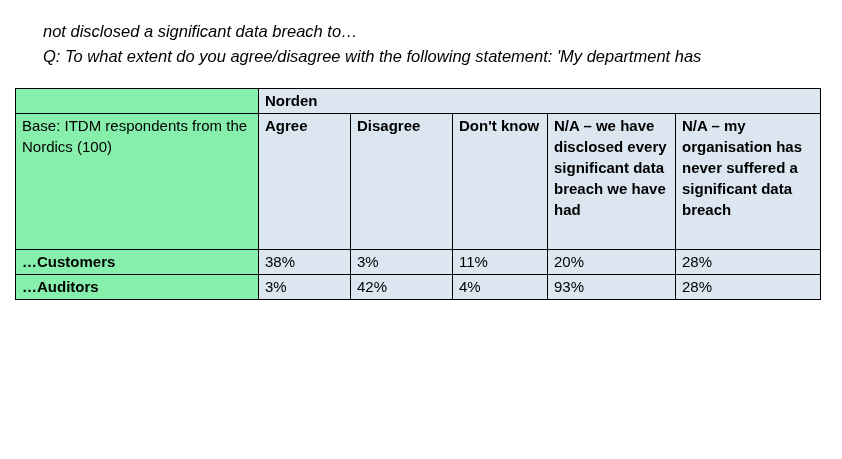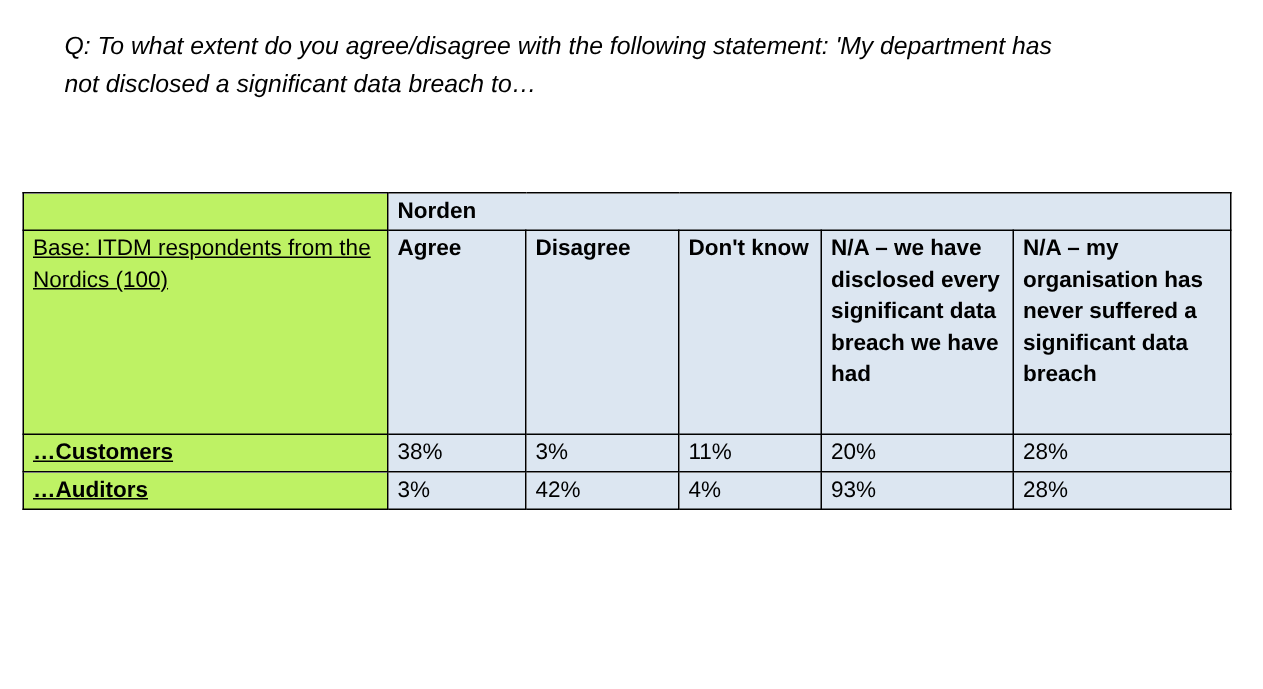--- a/index.html
+++ b/index.html
@@ -25,45 +25,44 @@
     line-height: 25px;
     font-weight: normal;
   }
   table.survey {
     position: absolute;
     left: 15px;
     top: 88px;
     width: 805px;
     border-collapse: collapse;
     table-layout: fixed;
-    margin-top: 40px;
   }
   table.survey td {
     border: 1px solid var(--border-color, #000000);
     vertical-align: top;
     padding: 1px 6px 2px 6px;
     font-size: 15px;
     line-height: 21px;
     overflow: hidden;
   }
   .blue { background: var(--cell-blue, #dce6f1); }
-  .white { background: #bef264; text-decoration: underline; }
+  .white { background: #86efac; }
   .bold { font-weight: bold; }
   tr.r-norden   { height: 24px; }
   tr.r-header   { height: 136px; }
   tr.r-senior   { height: 25px; }
   tr.r-employees{ height: 64px; }
   tr.r-small    { height: 25px; }
 </style>
 </head>
 <body>
 
 <div class="question">
+  <div>not disclosed a significant data breach to…</div>
   <div>Q: To what extent do you agree/disagree with the following statement: 'My department has</div>
-  <div>not disclosed a significant data breach to…</div>
 </div>
 
 <table class="survey">
   <colgroup>
     <col style="width:243px">
     <col style="width:92px">
     <col style="width:102px">
     <col style="width:95px">
     <col style="width:128px">
     <col style="width:145px">

